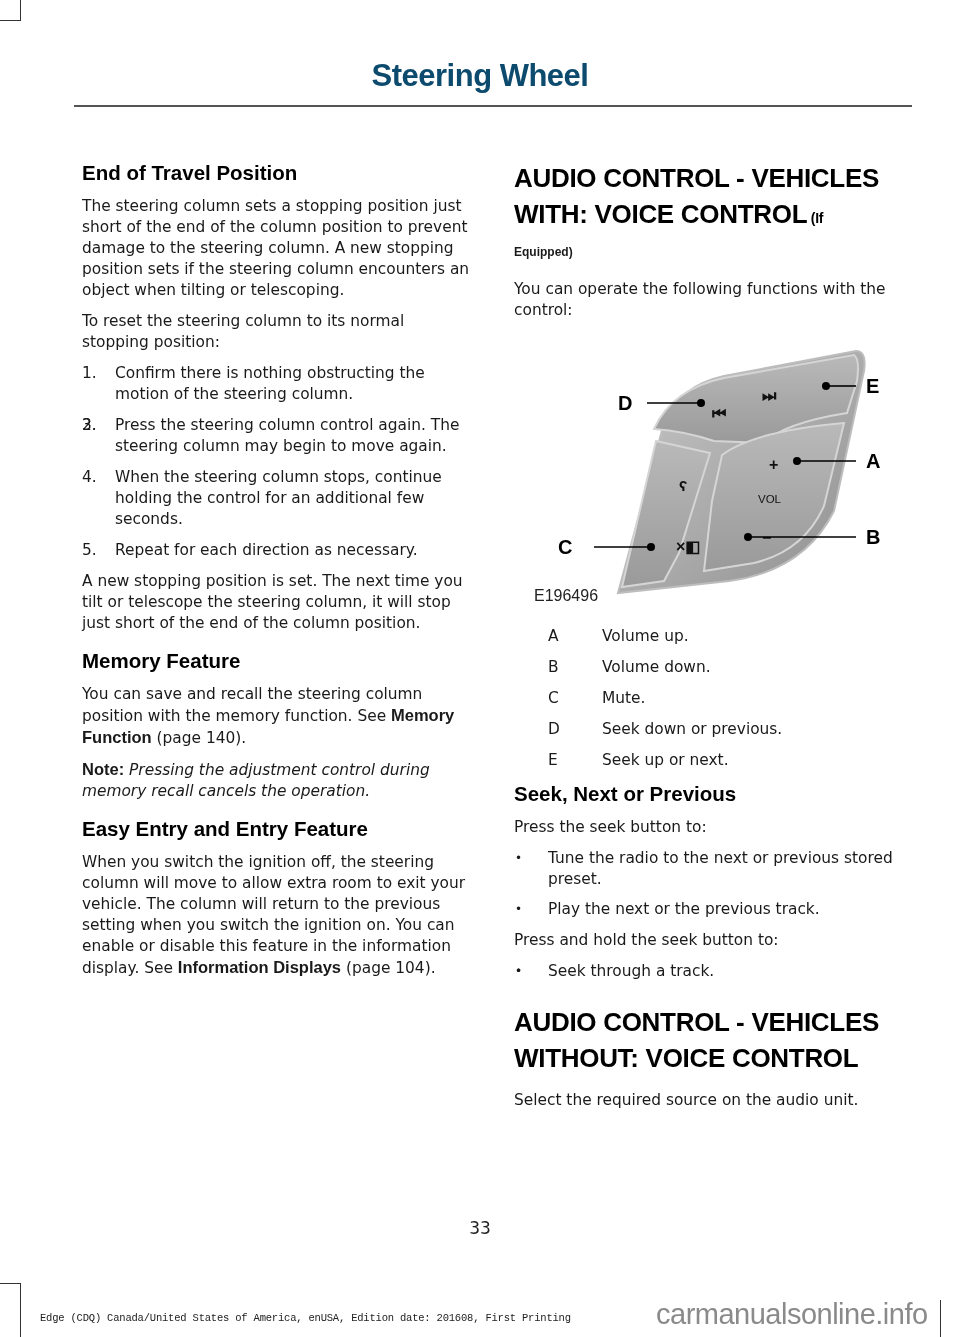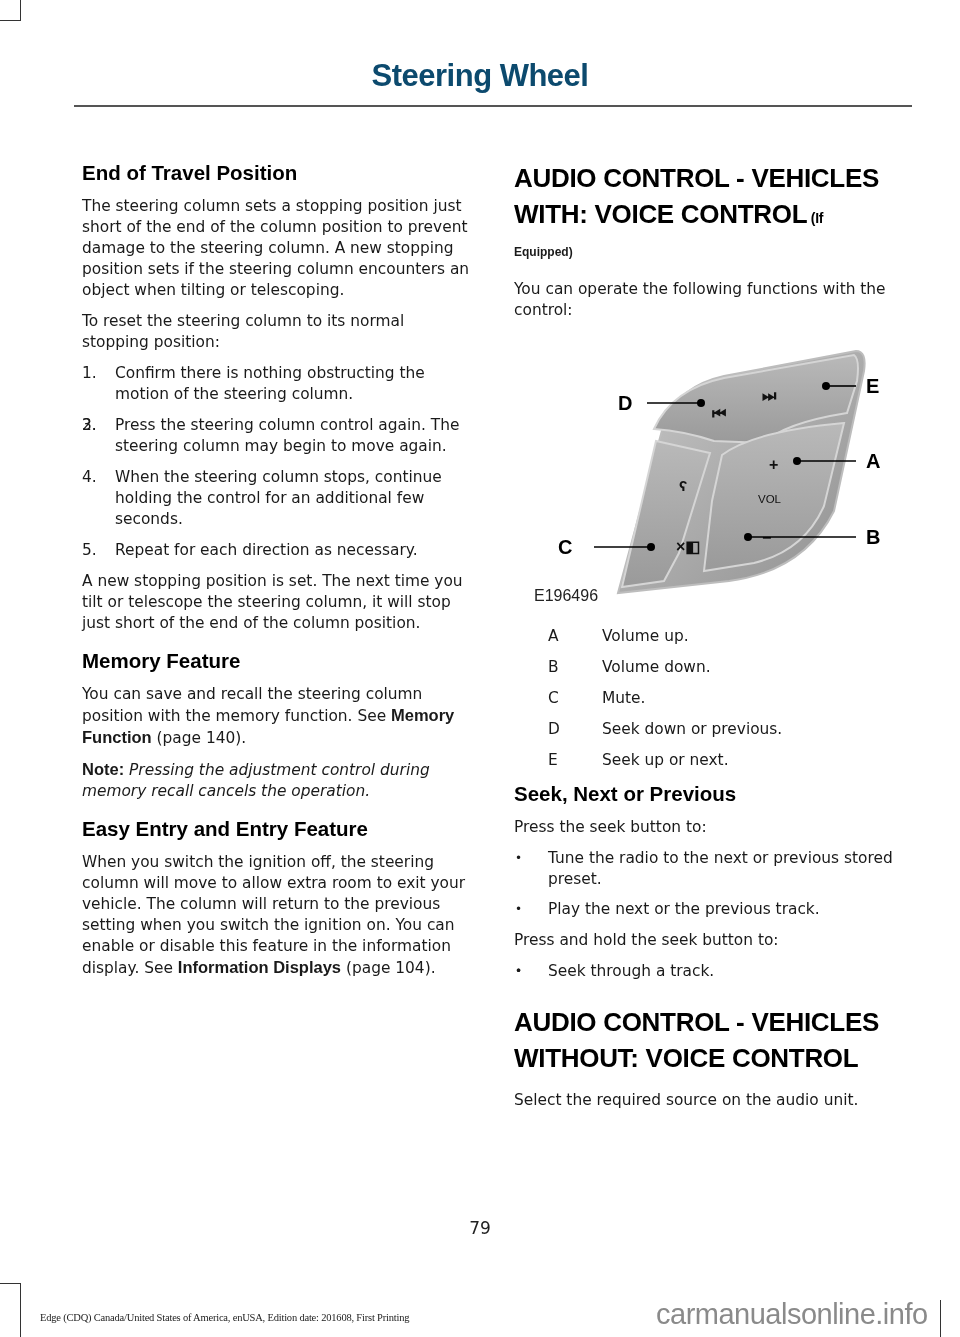--- a/index.html
+++ b/index.html
@@ -26,21 +26,21 @@
   .equipped { font-family:"Liberation Sans", sans-serif; font-weight:bold; font-size:12px; margin:6px 0 16px 0; }
   .figure { position:relative; width:386px; height:275px; margin:6px 0 20px 0; }
   .fig-id { position:absolute; left:3px; bottom:0; font-family:"Liberation Sans", sans-serif; font-size:16px; color:#222;margin-left:17px; }
   .legend { margin:0 0 10px 0; }
   .legend-row { display:flex; margin-bottom:10px; }
   .legend-key { width:88px; padding-left:34px; box-sizing:border-box; }
   .bullets { margin:0 0 10px 0; padding:0; list-style:none; }
   .bullets li { position:relative; padding-left:34px; margin-bottom:9px; }
   .bullets li .dot { position:absolute; left:1px; top:0; font-size:12px; }
   .page-num { position:absolute; left:0; right:0; top:1218px; text-align:center; font-size:17px; color:#222; }
-  .footer-text { position:absolute; left:40px; top:1312px; font-family:Liberation Serif, serif; font-size:10.5px; color:#222; letter-spacing:-0.2px; }
+  .footer-text { position:absolute; left:40px; top:1312px; font-family:Liberation Mono, monospace; font-size:10.5px; color:#222; letter-spacing:-0.2px; }
   .watermark { position:absolute; left:656px; top:1298px; font-family:"Liberation Sans", sans-serif; font-size:29px; color:#8a8a8a; letter-spacing:-0.5px; }
 </style>
 </head>
 <body>
 
 <div class="crop crop-tl"></div>
 <div class="crop crop-bl"></div>
 <div class="crop crop-br"></div>
 
 <div class="header-title">Steering Wheel</div>
@@ -174,15 +174,15 @@
       <li><span class="dot">•</span><span>Seek through a track.</span></li>
     </ul>
   </section>
 
   <section style="margin-top:22px;">
     <h2 style="margin-bottom:14px;">AUDIO CONTROL - VEHICLES WITHOUT: VOICE CONTROL</h2>
     <p>Select the required source on the audio unit.</p>
   </section>
 </div>
 
-<div class="page-num">79</div>
+<div class="page-num">33</div>
 <div class="footer-text">Edge (CDQ) Canada/United States of America, enUSA, Edition date: 201608, First Printing</div>
 <div class="watermark">carmanualsonline.info</div>
 
 </body></html>

